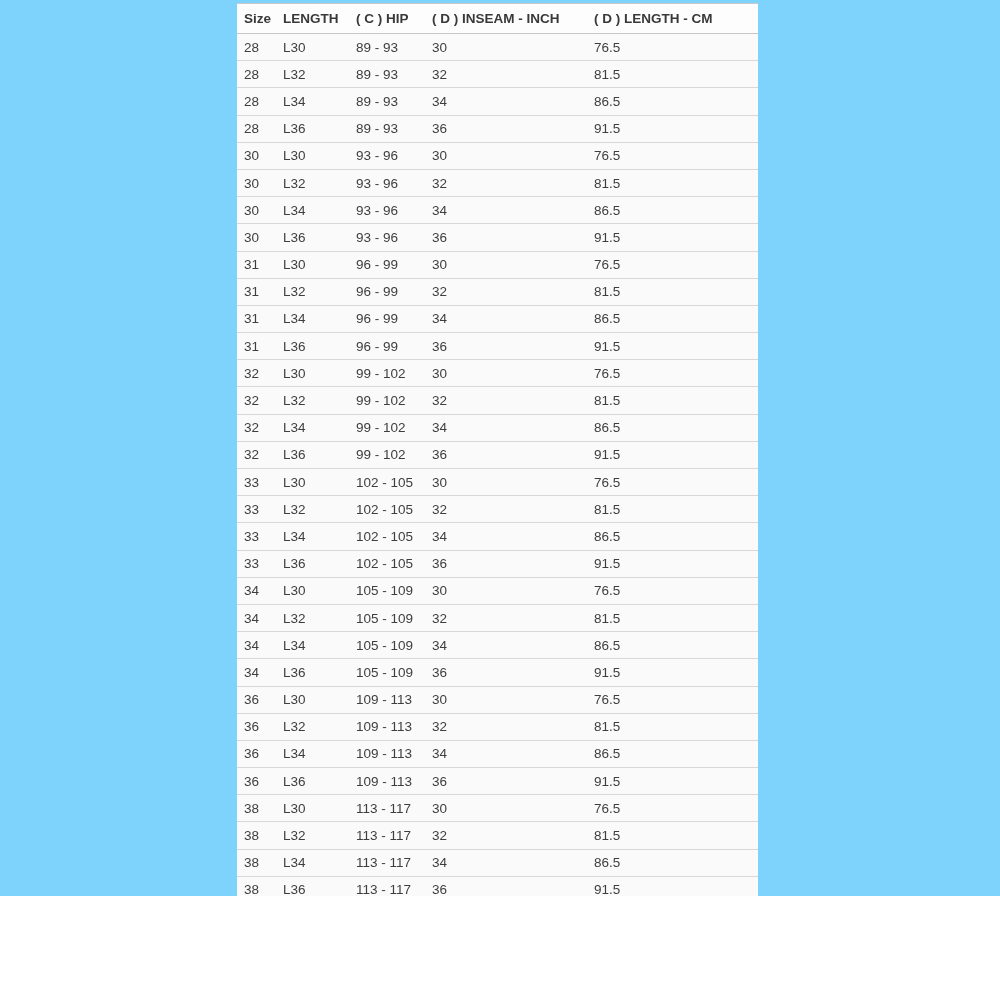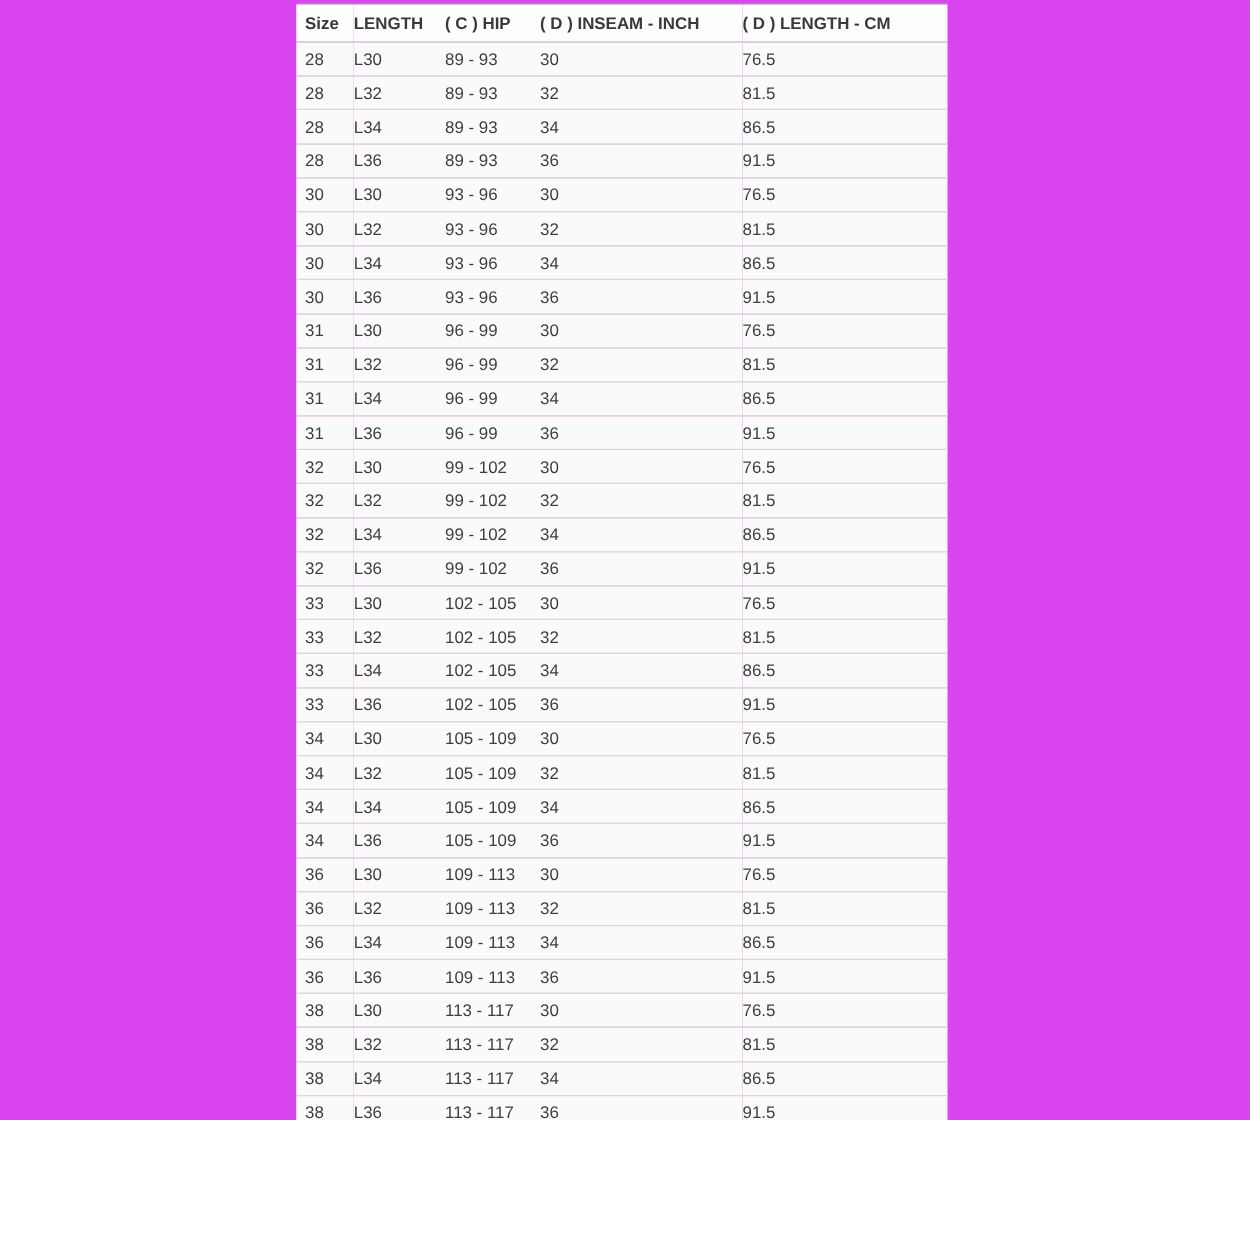--- a/index.html
+++ b/index.html
@@ -5,21 +5,21 @@
   html, body {
     margin: 0;
     padding: 0;
     background: #ffffff;
     font-family: "Liberation Sans", sans-serif;
   }
   .page {
     position: relative;
     width: 1000px;
     height: 896px;
-    background: #d946ef;
+    background: #7dd3fc;
     overflow: hidden;
   }
   .chart-wrap {
     position: absolute;
     left: 237px;
     top: 3px;
     width: 521px;
   }
   table.size-chart {
     border-collapse: collapse;

